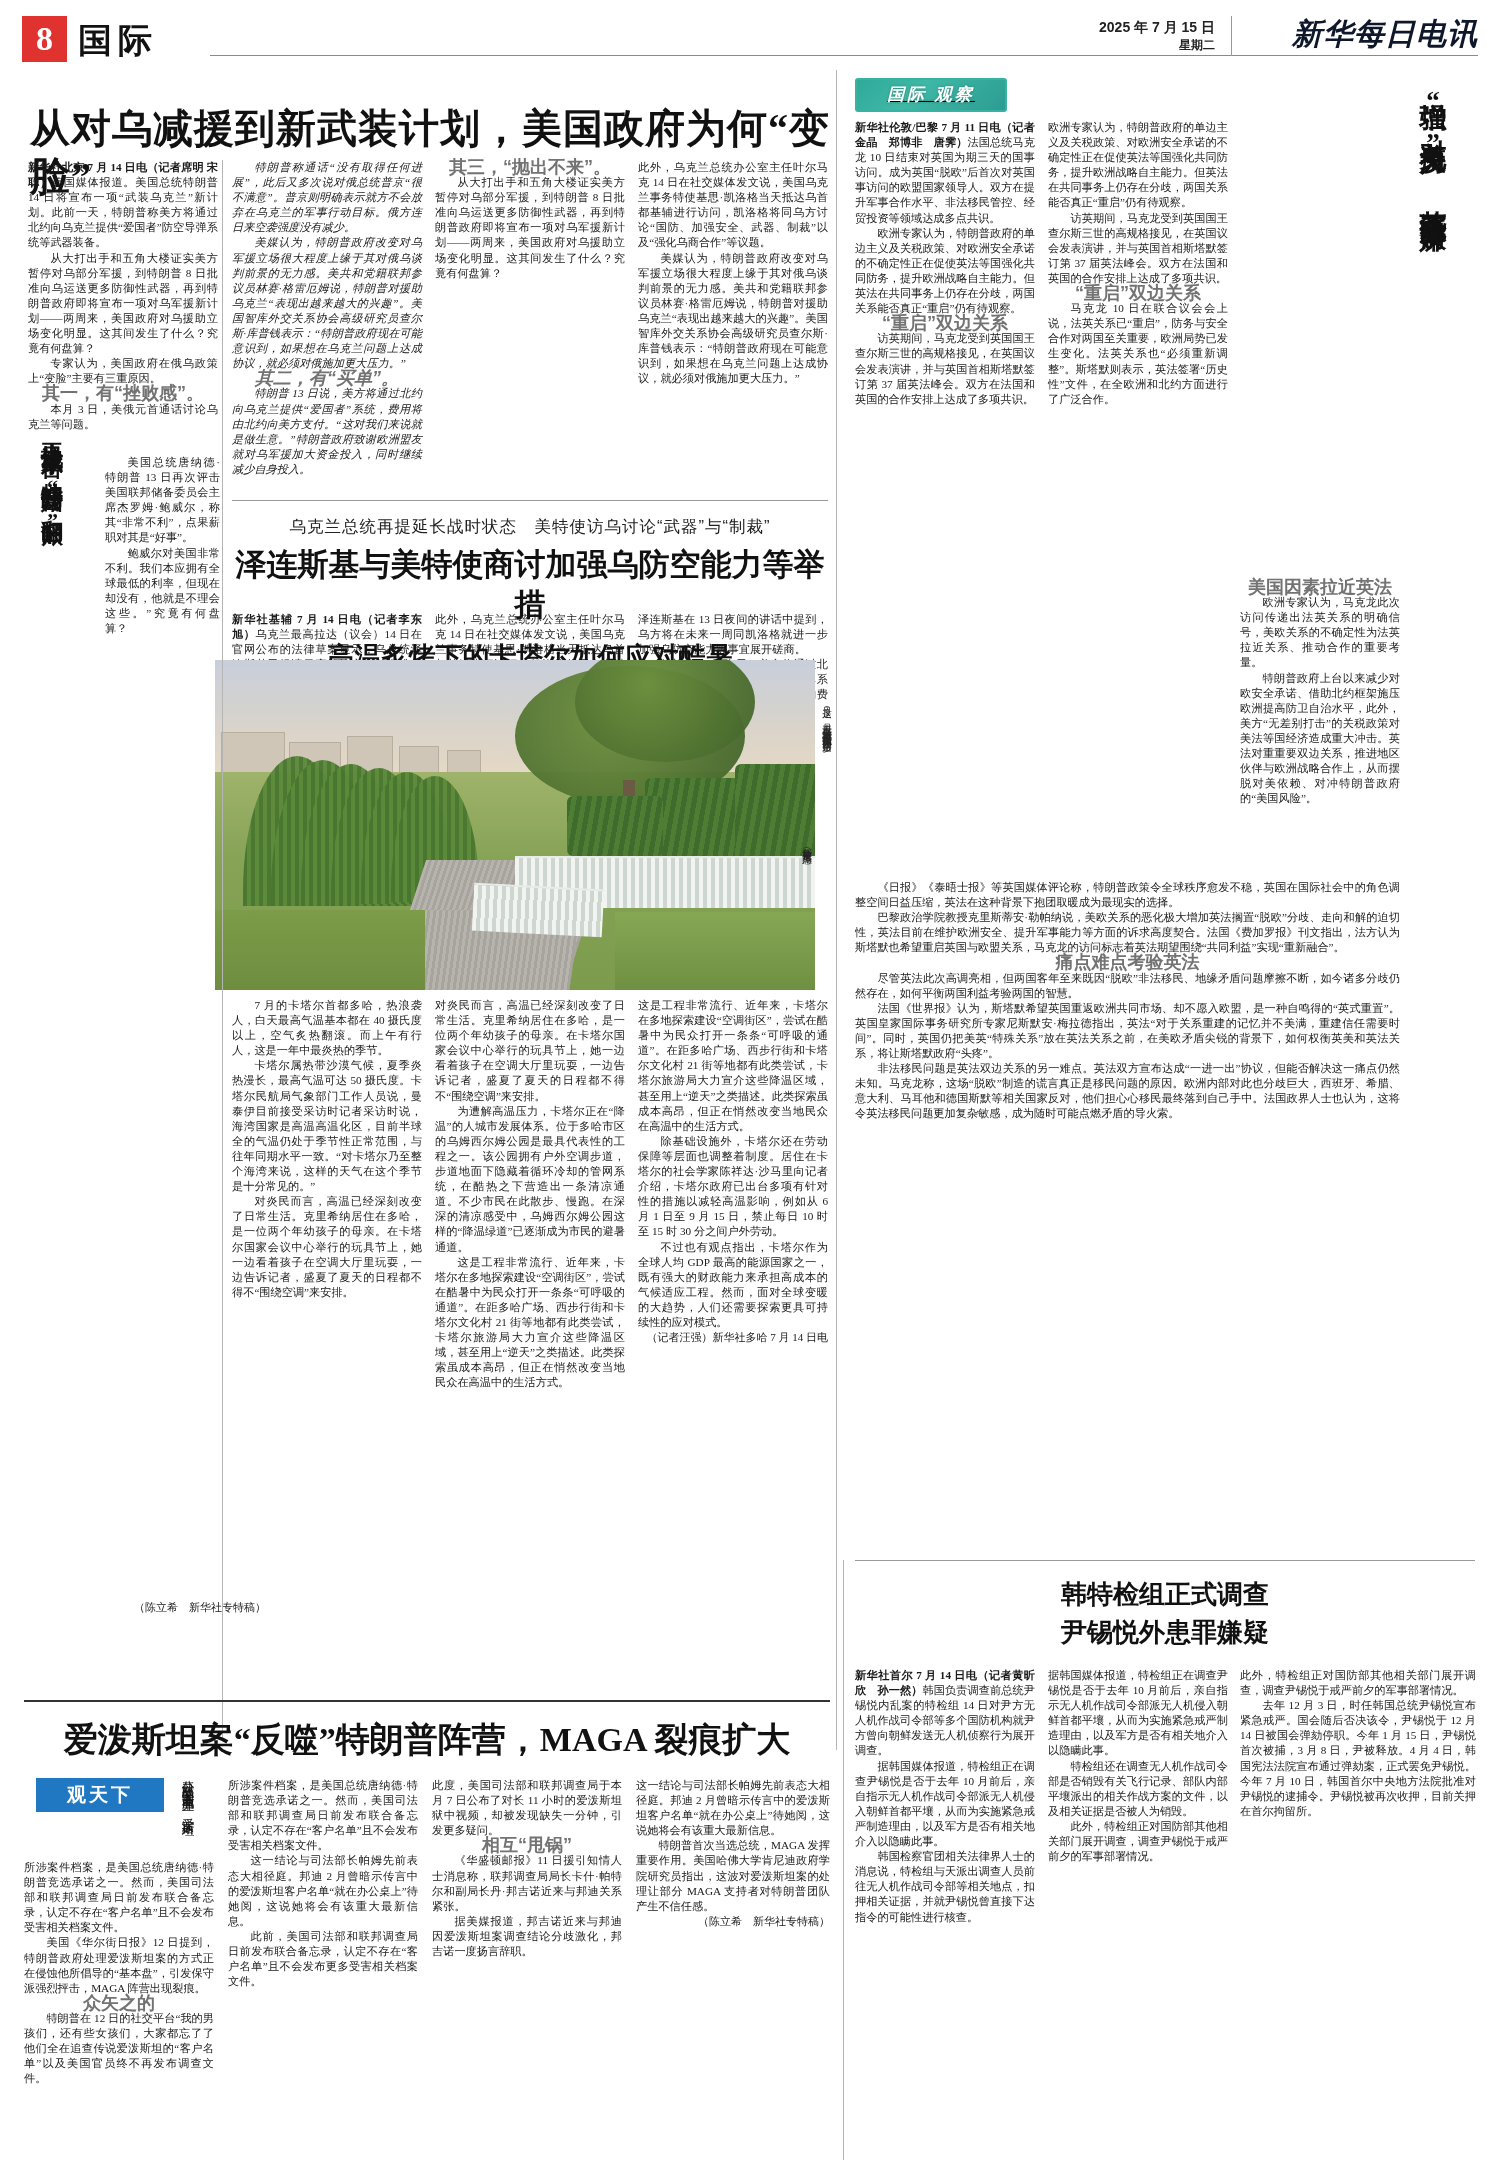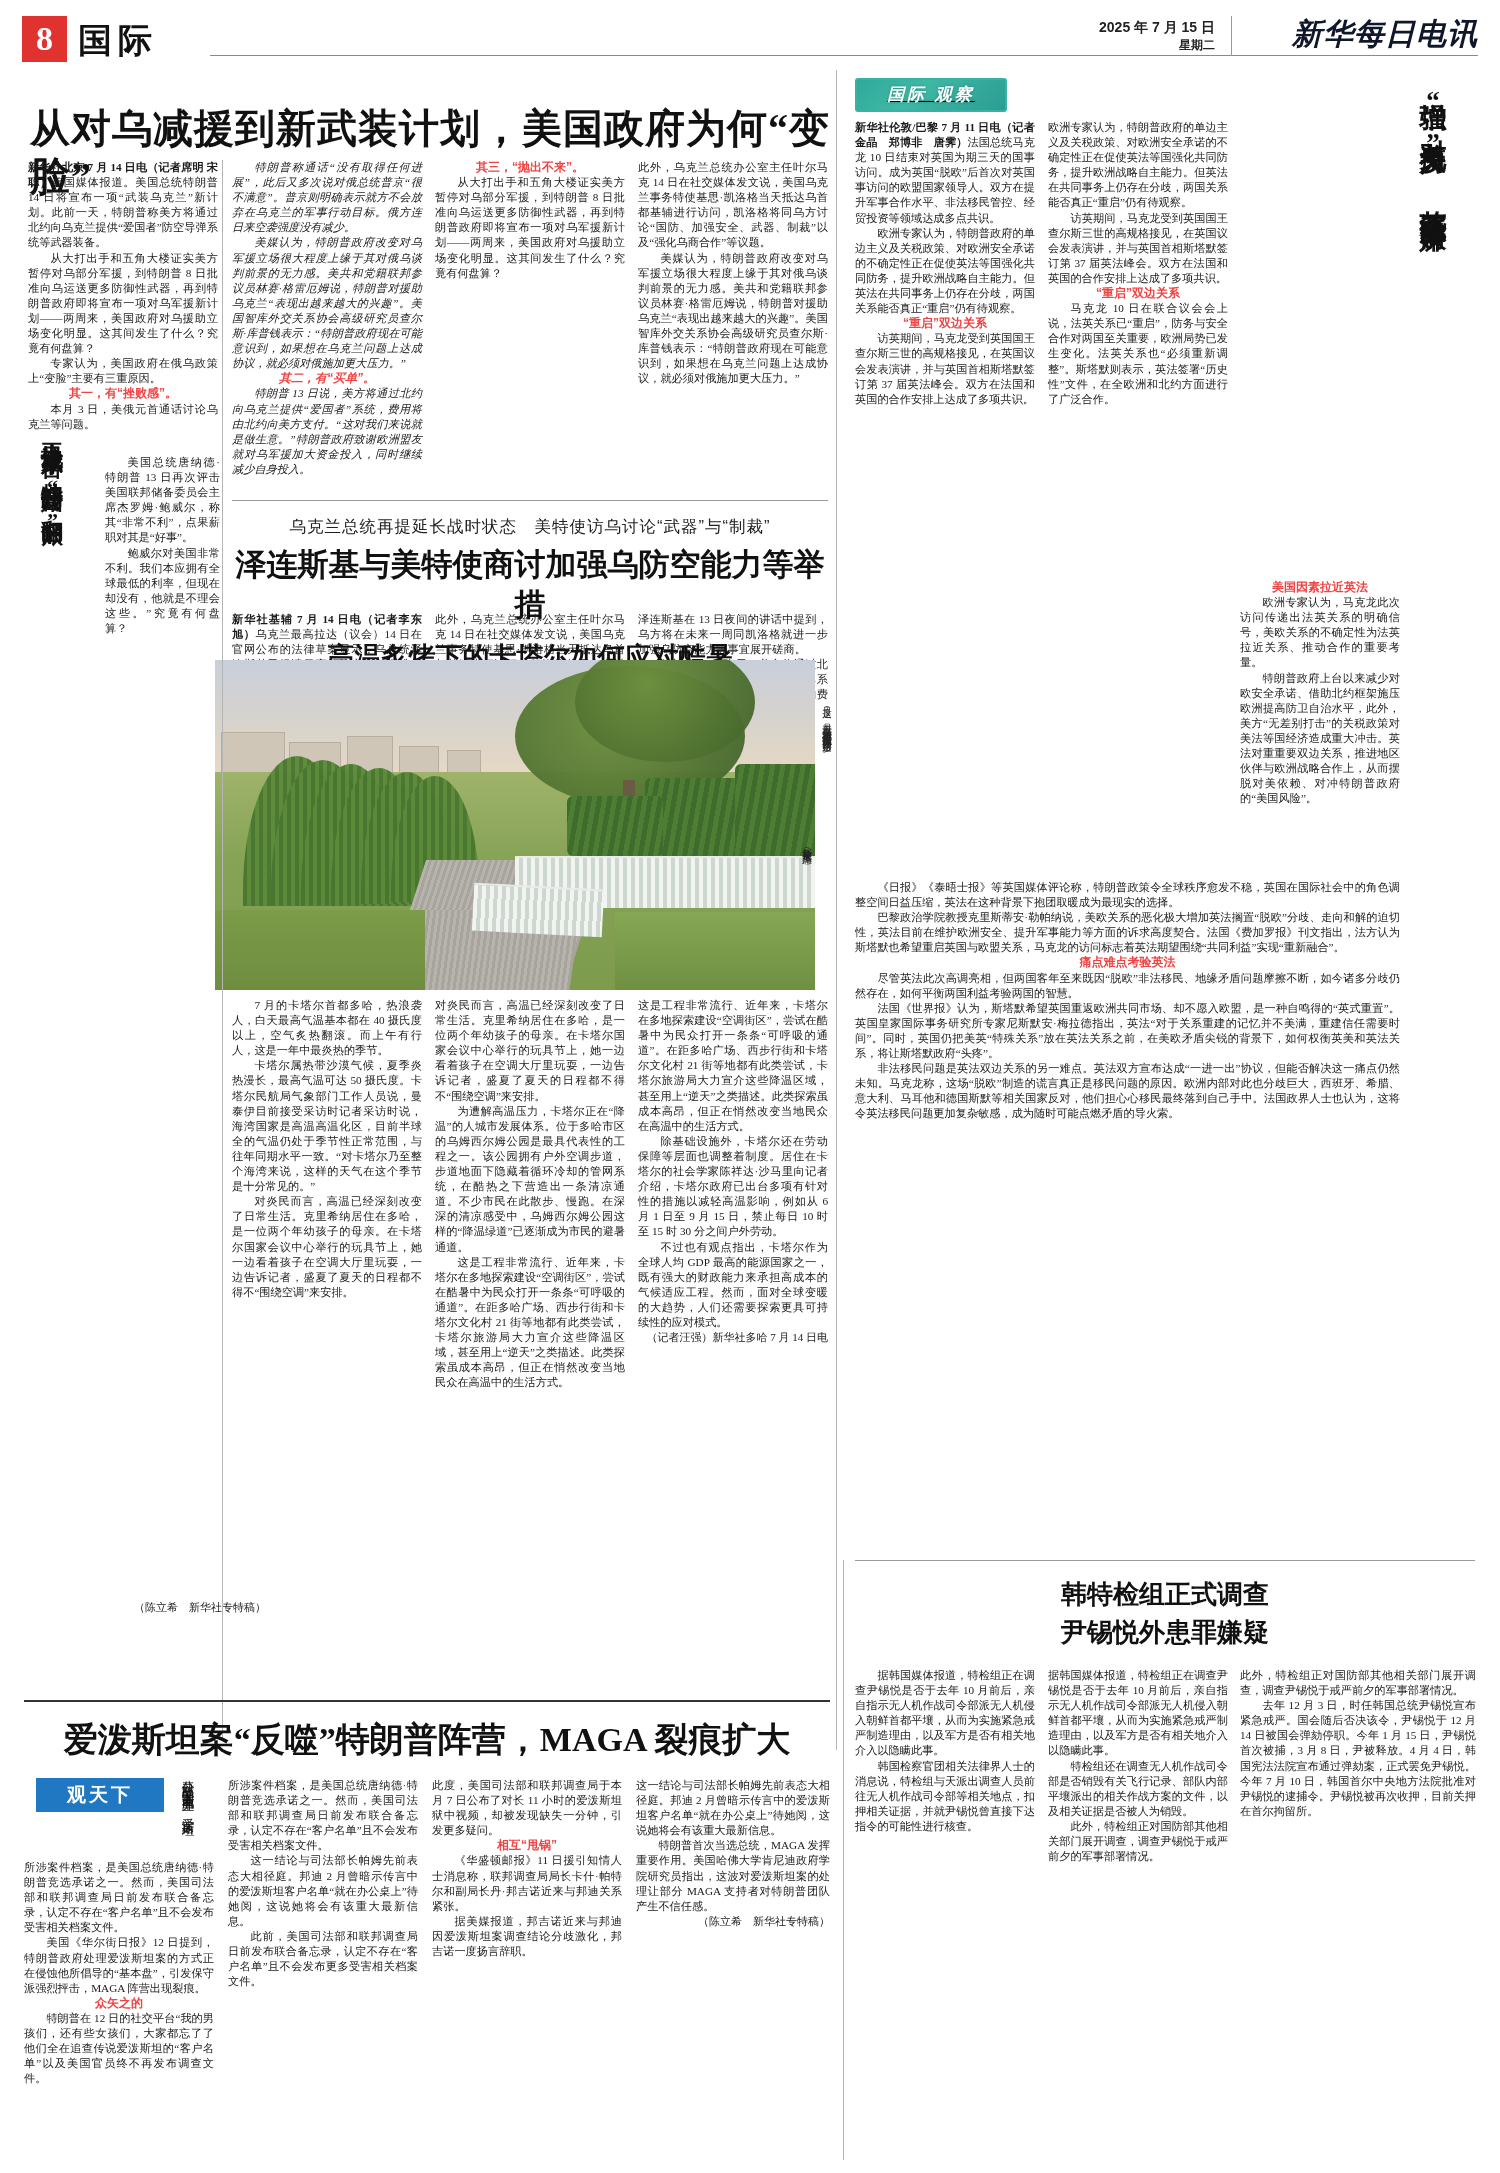--- a/index.html
+++ b/index.html
@@ -106,25 +106,25 @@
   .h-kicker {
     position: absolute;
     font-family: "Liberation Sans", "DejaVu Sans", sans-serif;
     color: #222;
     font-size: 16.5px;
     letter-spacing: 1px;
   }
   .subhead-c {
     font-family: "Liberation Sans", "DejaVu Sans", sans-serif;
     font-weight: bold;
-    font-size: 12px;
+    font-size: 18px;
     text-align: center;
     text-indent: 0 !important;
     margin: 4px 0 3px 0;
-    color: #ef4444;
+    color: #737373;
   }
 
   
   .badge-intl {
     position: absolute;
     width: 152px; height: 34px;
     background: linear-gradient(135deg,#2fa99a 0%, #3fb8a6 40%, #2c9c92 100%);
     border: 2px solid #38b2a2;
     border-radius: 3px;
   }
@@ -425,20 +425,21 @@
     <p>法国《世界报》认为，斯塔默希望英国重返欧洲共同市场、却不愿入欧盟，是一种自鸣得的“英式重置”。英国皇家国际事务研究所专家尼斯默安·梅拉德指出，英法“对于关系重建的记忆并不美满，重建信任需要时间”。同时，英国仍把美英“特殊关系”放在英法关系之前，在美欧矛盾尖锐的背景下，如何权衡英美和英法关系，将让斯塔默政府“头疼”。</p>
     <p>非法移民问题是英法双边关系的另一难点。英法双方宣布达成“一进一出”协议，但能否解决这一痛点仍然未知。马克龙称，这场“脱欧”制造的谎言真正是移民问题的原因。欧洲内部对此也分歧巨大，西班牙、希腊、意大利、马耳他和德国斯默等相关国家反对，他们担心心移民最终落到自己手中。法国政界人士也认为，这将令英法移民问题更加复杂敏感，成为随时可能点燃矛盾的导火索。</p>
   </div>
 
   <div class="hr-thin" style="left:855px; top:1560px; width:620px;"></div>
 
   <div class="h-main" style="left:855px; top:1578px; width:620px; font-size:26px; line-height:34px; text-align:center;">韩特检组正式调查</div>
   <div class="h-main" style="left:855px; top:1616px; width:620px; font-size:26px; line-height:34px; text-align:center;">尹锡悦外患罪嫌疑</div>
 
   <div class="col" style="left:855px; top:1668px; width:180px;">
+    <p class="noind"><span class="lead">新华社首尔 7 月 14 日电（记者黄昕欣　孙一然）</span><span>韩国负责调查前总统尹锡悦内乱案的特检组 14 日对尹方无人机作战司令部等多个国防机构就尹方曾向朝鲜发送无人机侦察行为展开调查。</span></p>
     <p>据韩国媒体报道，特检组正在调查尹锡悦是否于去年 10 月前后，亲自指示无人机作战司令部派无人机侵入朝鲜首都平壤，从而为实施紧急戒严制造理由，以及军方是否有相关地介入以隐瞒此事。</p>
     <p>韩国检察官团相关法律界人士的消息说，特检组与天派出调查人员前往无人机作战司令部等相关地点，扣押相关证据，并就尹锡悦曾直接下达指令的可能性进行核查。</p>
   </div>
   <div class="col" style="left:1048px; top:1668px; width:180px;">
     <p class="noind">据韩国媒体报道，特检组正在调查尹锡悦是否于去年 10 月前后，亲自指示无人机作战司令部派无人机侵入朝鲜首都平壤，从而为实施紧急戒严制造理由，以及军方是否有相关地介入以隐瞒此事。</p>
     <p>特检组还在调查无人机作战司令部是否销毁有关飞行记录、部队内部平壤派出的相关作战方案的文件，以及相关证据是否被人为销毁。</p>
     <p>此外，特检组正对国防部其他相关部门展开调查，调查尹锡悦于戒严前夕的军事部署情况。</p>
   </div>
   <div class="col" style="left:1240px; top:1668px; width:236px;">
     <p class="noind">此外，特检组正对国防部其他相关部门展开调查，调查尹锡悦于戒严前夕的军事部署情况。</p>

